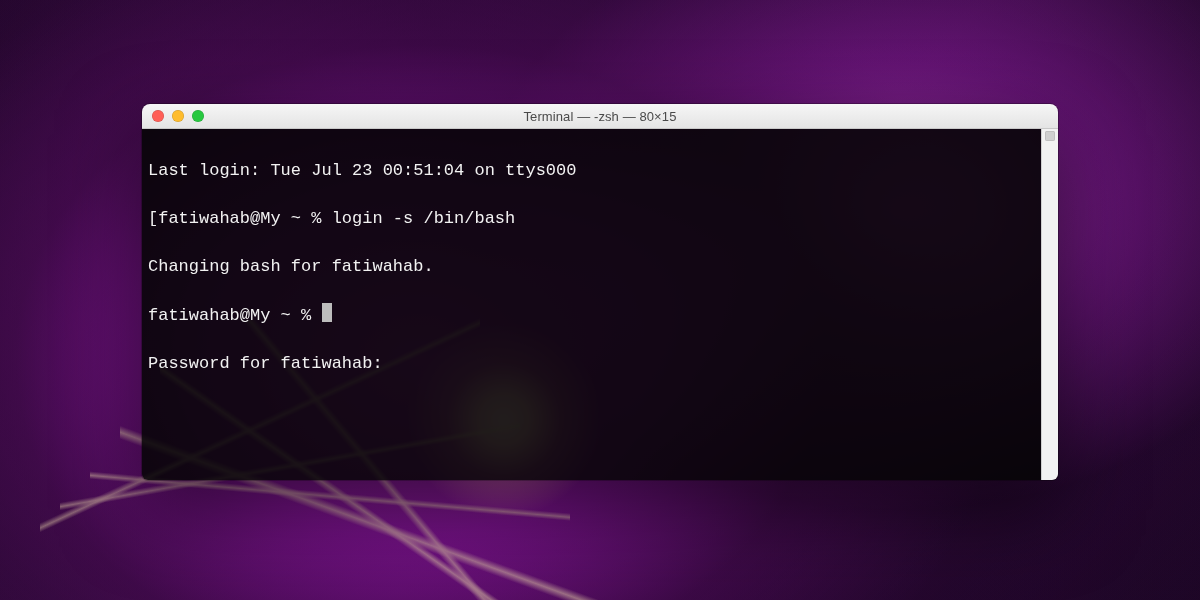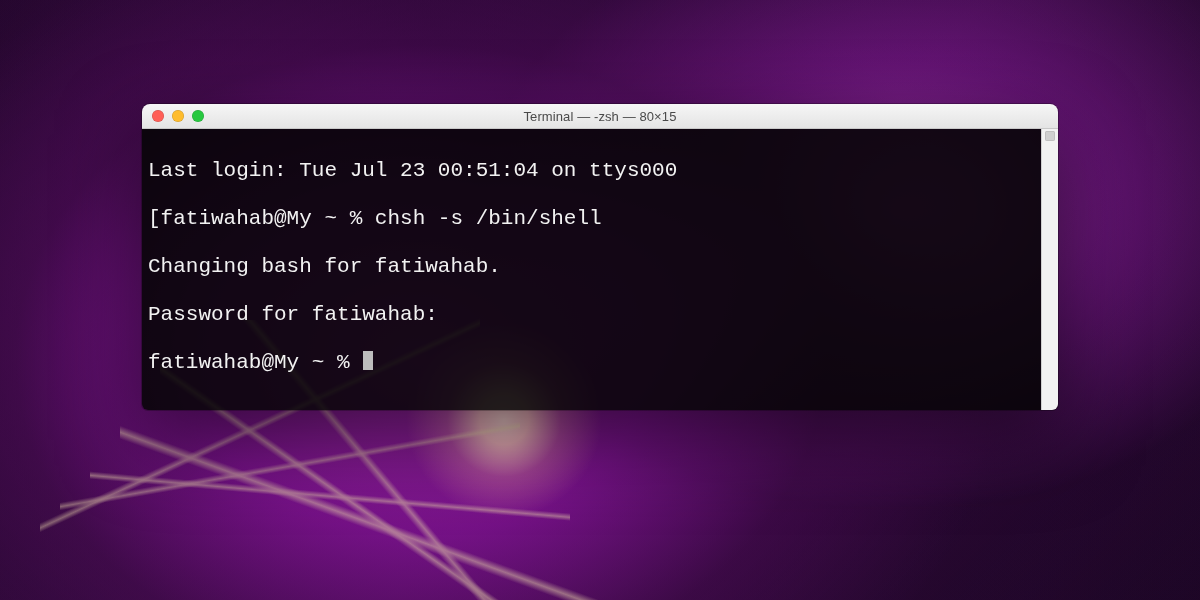--- a/index.html
+++ b/index.html
@@ -38,21 +38,21 @@
       linear-gradient(170deg, rgba(230,210,170,0) 48.5%, rgba(230,210,170,0.8) 49.3%, rgba(230,210,170,0) 50%) 60px 240px / 460px 460px no-repeat,
       linear-gradient(155deg, rgba(230,210,170,0) 48.5%, rgba(230,210,170,0.8) 49.3%, rgba(230,210,170,0) 50%) 40px 210px / 440px 440px no-repeat;
   }
 
   
   .window {
     position: absolute;
     left: 142px;
     top: 104px;
     width: 916px;
-    height: 306px;
+    height: 376px;
     border-radius: 8px 8px 6px 6px;
     box-shadow: 0 30px 80px rgba(0,0,0,0.55), 0 0 0 1px rgba(0,0,0,0.25);
     overflow: hidden;
     display: flex;
     flex-direction: column;
   }
 
   .titlebar {
     height: 24px;
     flex: 0 0 24px;
@@ -94,21 +94,21 @@
     background: rgba(5,5,5,0.88);
     position: relative;
   }
 
   .term-text {
     position: absolute;
     left: 6px;
     top: 6px;
     right: 20px;
     font-family: "Menlo", "Monaco", "Courier New", monospace;
-    font-size: 21px;
+    font-size: 17px;
     line-height: 24px;
     color: #f2f2f2;
     white-space: pre;
   }
   .term-line { display: block; }
 
   .cursor {
     display: inline-block;
     width: 10px;
     height: 19px;
@@ -150,24 +150,24 @@
         <div class="tl tl-close"></div>
         <div class="tl tl-minimize"></div>
         <div class="tl tl-zoom"></div>
       </div>
       <div class="title">Terminal — -zsh — 80×15</div>
     </div>
 
     <div class="term-body">
       <div class="term-text">
 <span class="term-line">Last login: Tue Jul 23 00:51:04 on ttys000</span>
-<span class="term-line">[fatiwahab@My ~ % chsh -s /bin/shell</span>
+<span class="term-line">[fatiwahab@My ~ % login -s /bin/bash</span>
 <span class="term-line">Changing bash for fatiwahab.</span>
+<span class="term-line"><span>fatiwahab@My ~ % </span><span class="cursor"></span></span>
 <span class="term-line">Password for fatiwahab:</span>
-<span class="term-line"><span>fatiwahab@My ~ % </span><span class="cursor"></span></span>
       </div>
 
       <div class="scrollbar-track">
         <div class="scroll-nub"></div>
       </div>
     </div>
 
   </div>
 </div>
 

